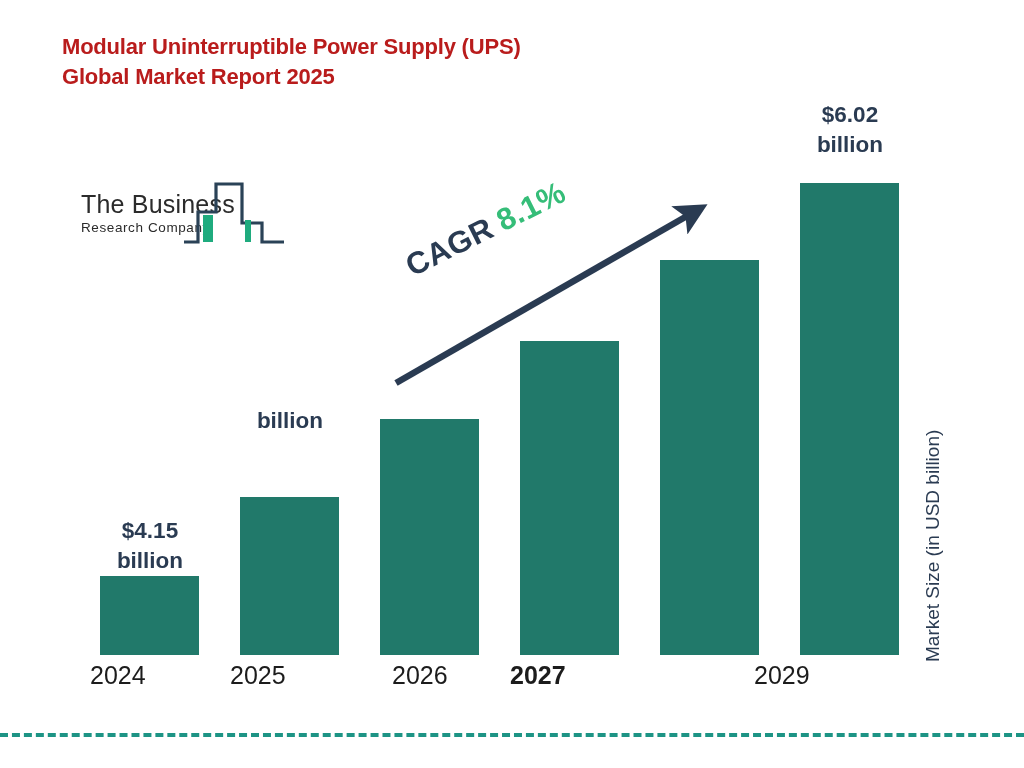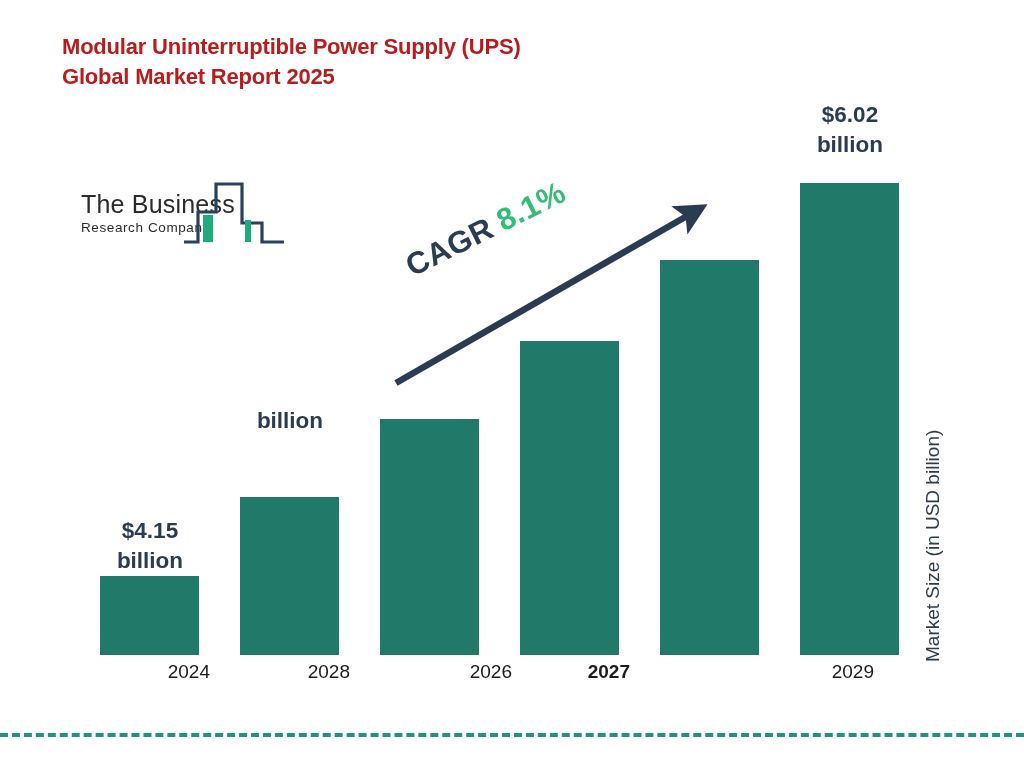--- a/index.html
+++ b/index.html
@@ -83,23 +83,23 @@
     text-align: center;
     font-size: 22.5px;
     font-weight: bold;
     line-height: 1.33;
     color: #2a3b52;
     width: 120px;
   }
   .bar-value-label span { display: block; }
   .x-tick-label {
     position: absolute;
-    text-align: right;
+    text-align: left;
     width: 120px;
-    font-size: 19px;
+    font-size: 25px;
     color: #1c1c1c;
     font-weight: 400;
     top: 661px;
   }
 
   
   #cagr-label {
     position: absolute;
     left: 400px;
     top: 252px;
@@ -184,21 +184,21 @@
   </div>
   <div class="bar-value-label" style="left:230px; top:406px;">
     <span>billion</span>
   </div>
   <div class="bar-value-label" style="left:790px; top:100px;">
     <span>$6.02</span>
     <span>billion</span>
   </div>
 
   <div class="x-tick-label" style="left:90px;">2024</div>
-  <div class="x-tick-label" style="left:230px;">2028</div>
+  <div class="x-tick-label" style="left:230px;">2025</div>
   <div class="x-tick-label" style="left:392px;">2026</div>
   <div class="x-tick-label" style="left:510px;font-weight:bold;">2027</div>
   <div class="x-tick-label" style="left:754px;">2029</div>
 
   <svg style="position:absolute; left:0; top:0;" width="1024" height="768">
     <defs>
       <marker id="arrowhead" markerWidth="5" markerHeight="5" refX="2.6" refY="2.5" orient="auto">
         <path d="M0,0 L5,2.5 L0,5 L1.1,2.5 Z" fill="#2a3b52"></path>
       </marker>
     </defs>

